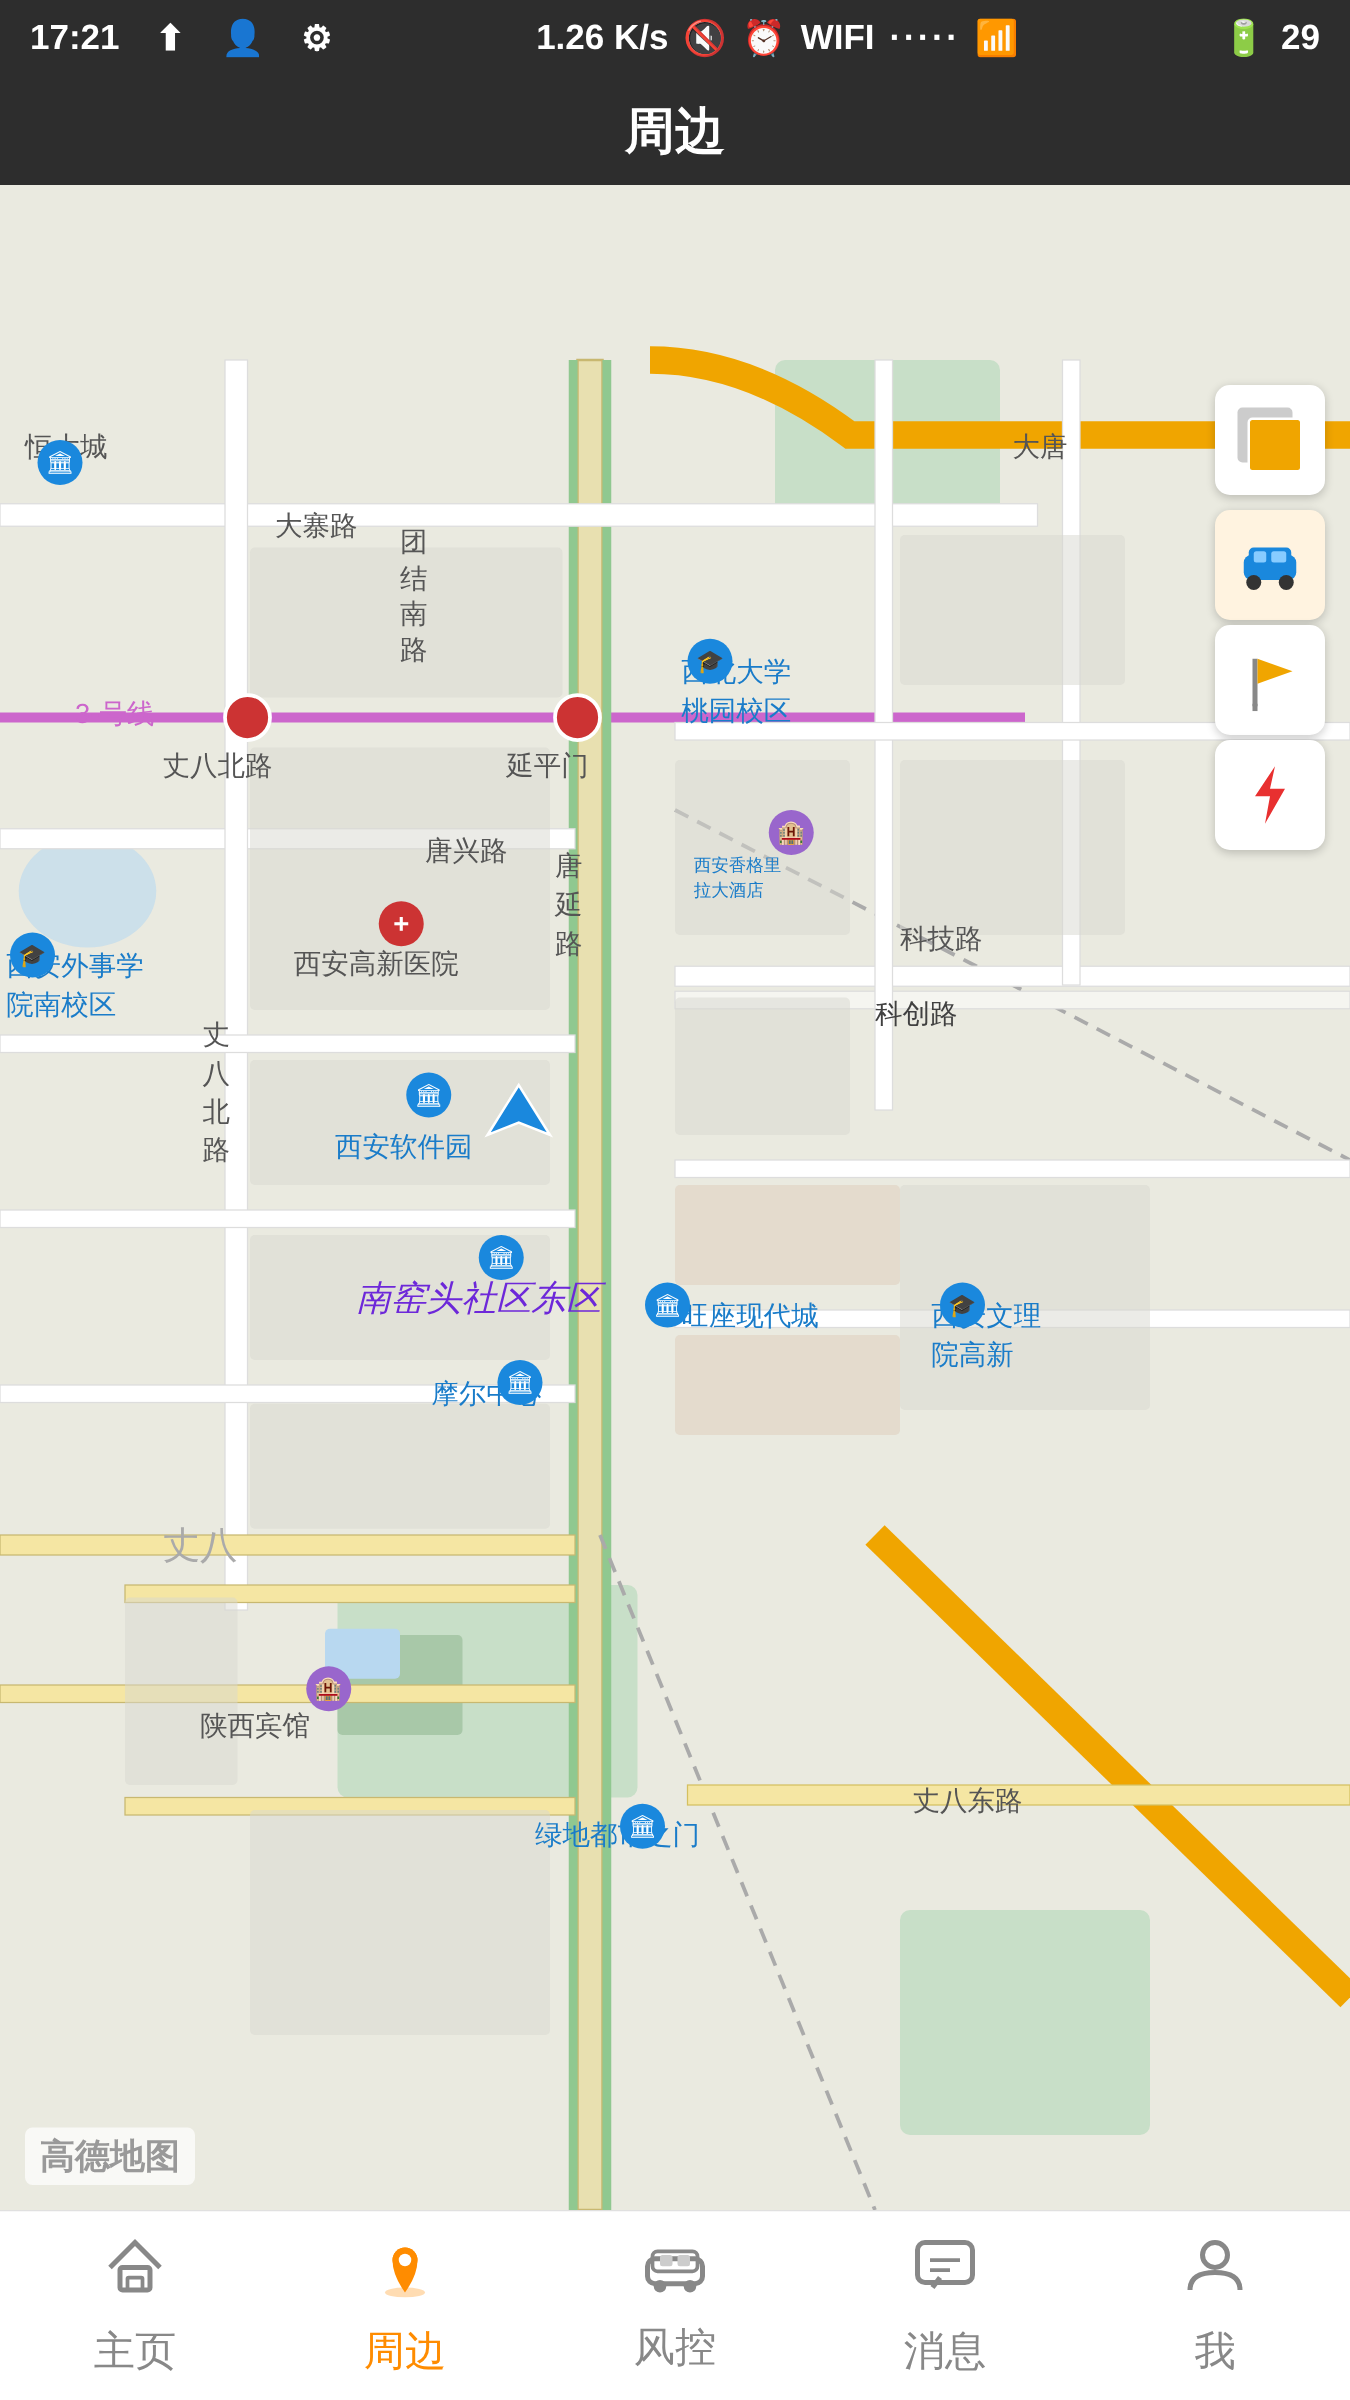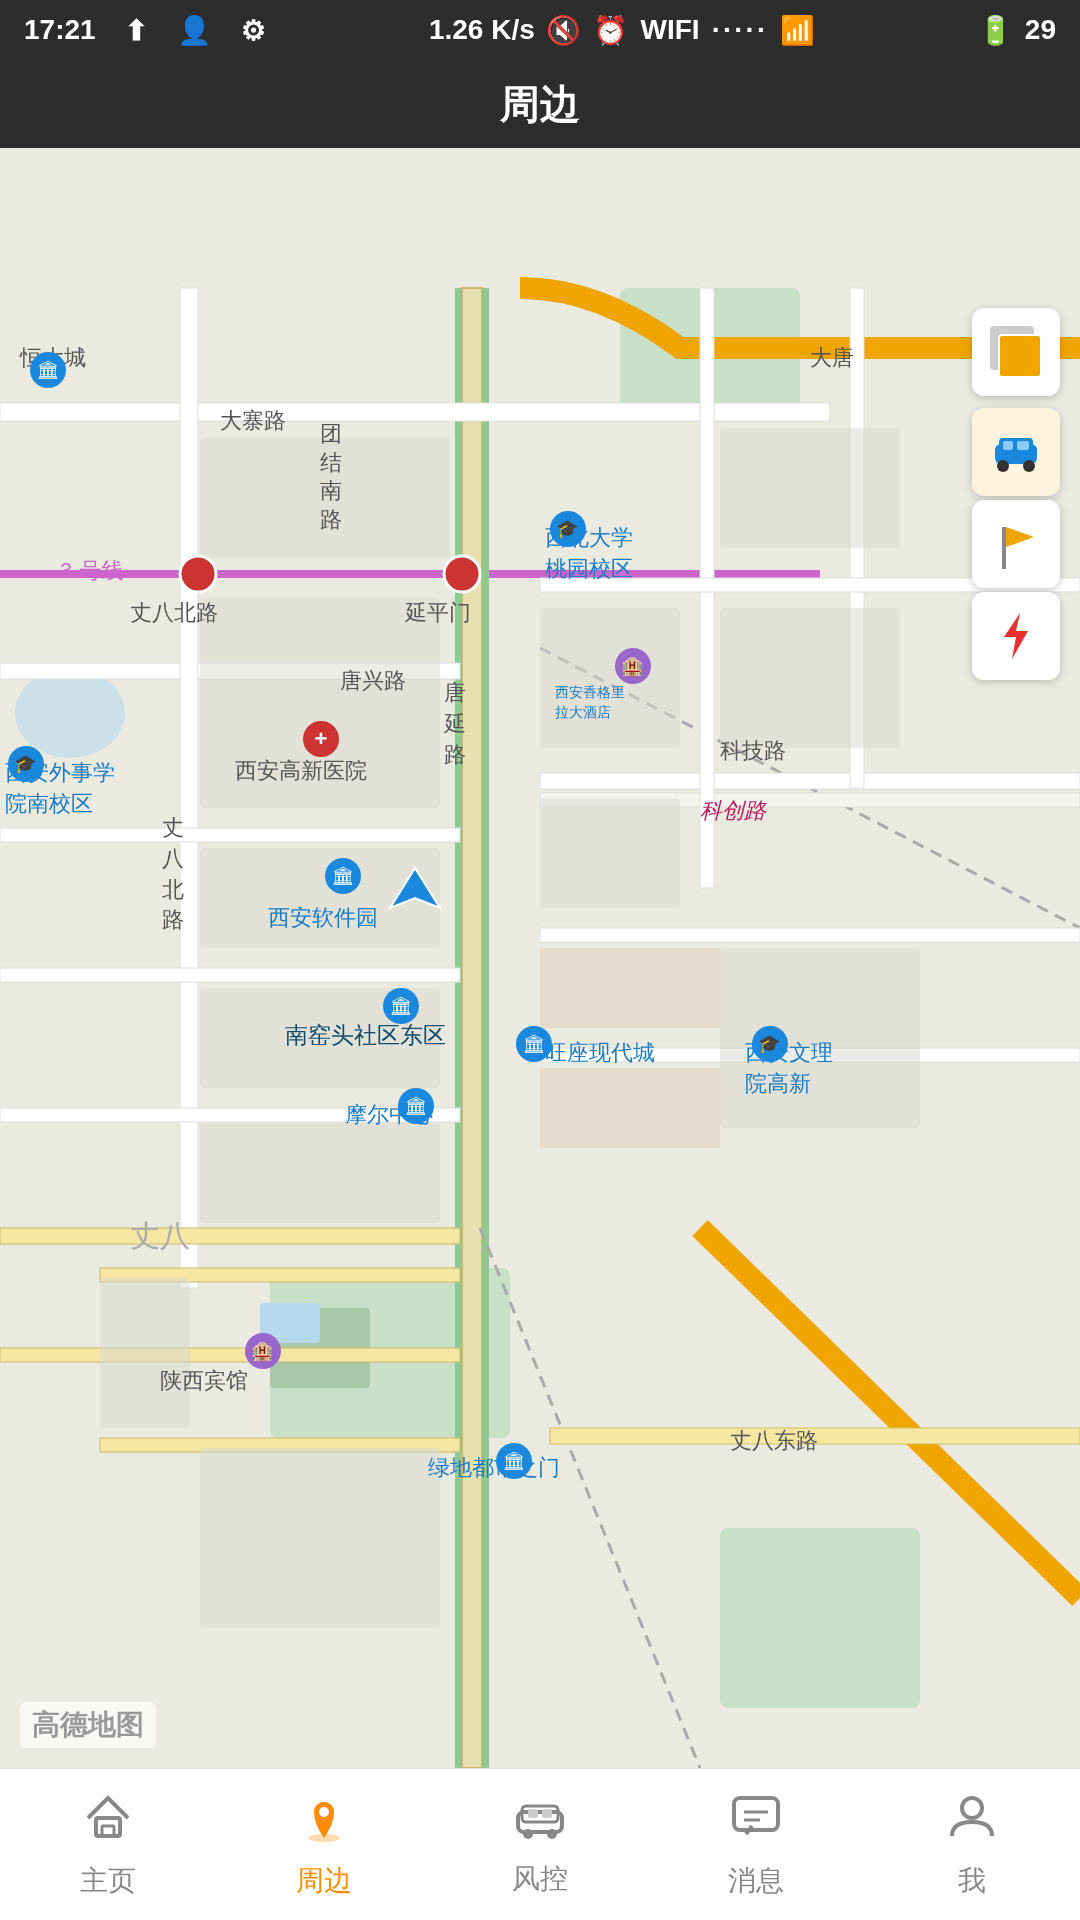--- a/index.html
+++ b/index.html
@@ -73,21 +73,21 @@
     .nav-item {
       display: flex;
       flex-direction: column;
       align-items: center;
       gap: 8px;
       cursor: pointer;
       min-width: 180px;
     }
     .nav-icon { font-size: 52px; color: #888; }
     .nav-icon.active { color: #ff8c00; }
-    .nav-label { font-size: 28px; color: #888; }
+    .nav-label { font-size: 33px; color: #888; }
     .nav-label.active { color: #ff8c00; }
 
     
     .map-controls {
       position: absolute;
       top: 160px;
       right: 20px;
       z-index: 50;
       display: flex;
       flex-direction: column;
@@ -276,24 +276,24 @@
   </div>
   <div style="position:absolute;left:162px;top:665px;font-size:22px;color:#555;line-height:1.4;text-align:center;">
     丈<br>八<br>北<br>路
   </div>
   <div style="position:absolute;left:235px;top:608px;font-size:22px;color:#555;">
     西安高新医院
   </div>
   <div style="position:absolute;left:268px;top:755px;font-size:22px;color:#1a7cc9;">
     西安软件园
   </div>
-  <div style="position:absolute;left:700px;top:648px;font-size:22px;color:#be185d;font-style:italic;">
+  <div style="position:absolute;left:700px;top:648px;font-size:22px;color:#404040;">
     科创路
   </div>
-  <div style="position:absolute;left:285px;top:872px;font-size:23px;color:#0c4a6e;">
+  <div style="position:absolute;left:285px;top:872px;font-size:28px;color:#6d28d9;font-style:italic;">
     南窑头社区东区
   </div>
   <div style="position:absolute;left:545px;top:890px;font-size:22px;color:#1a7cc9;">
     旺座现代城
   </div>
   <div style="position:absolute;left:345px;top:952px;font-size:22px;color:#1a7cc9;">
     摩尔中心
   </div>
   <div style="position:absolute;left:130px;top:1068px;font-size:30px;color:#aaa;">
     丈八

